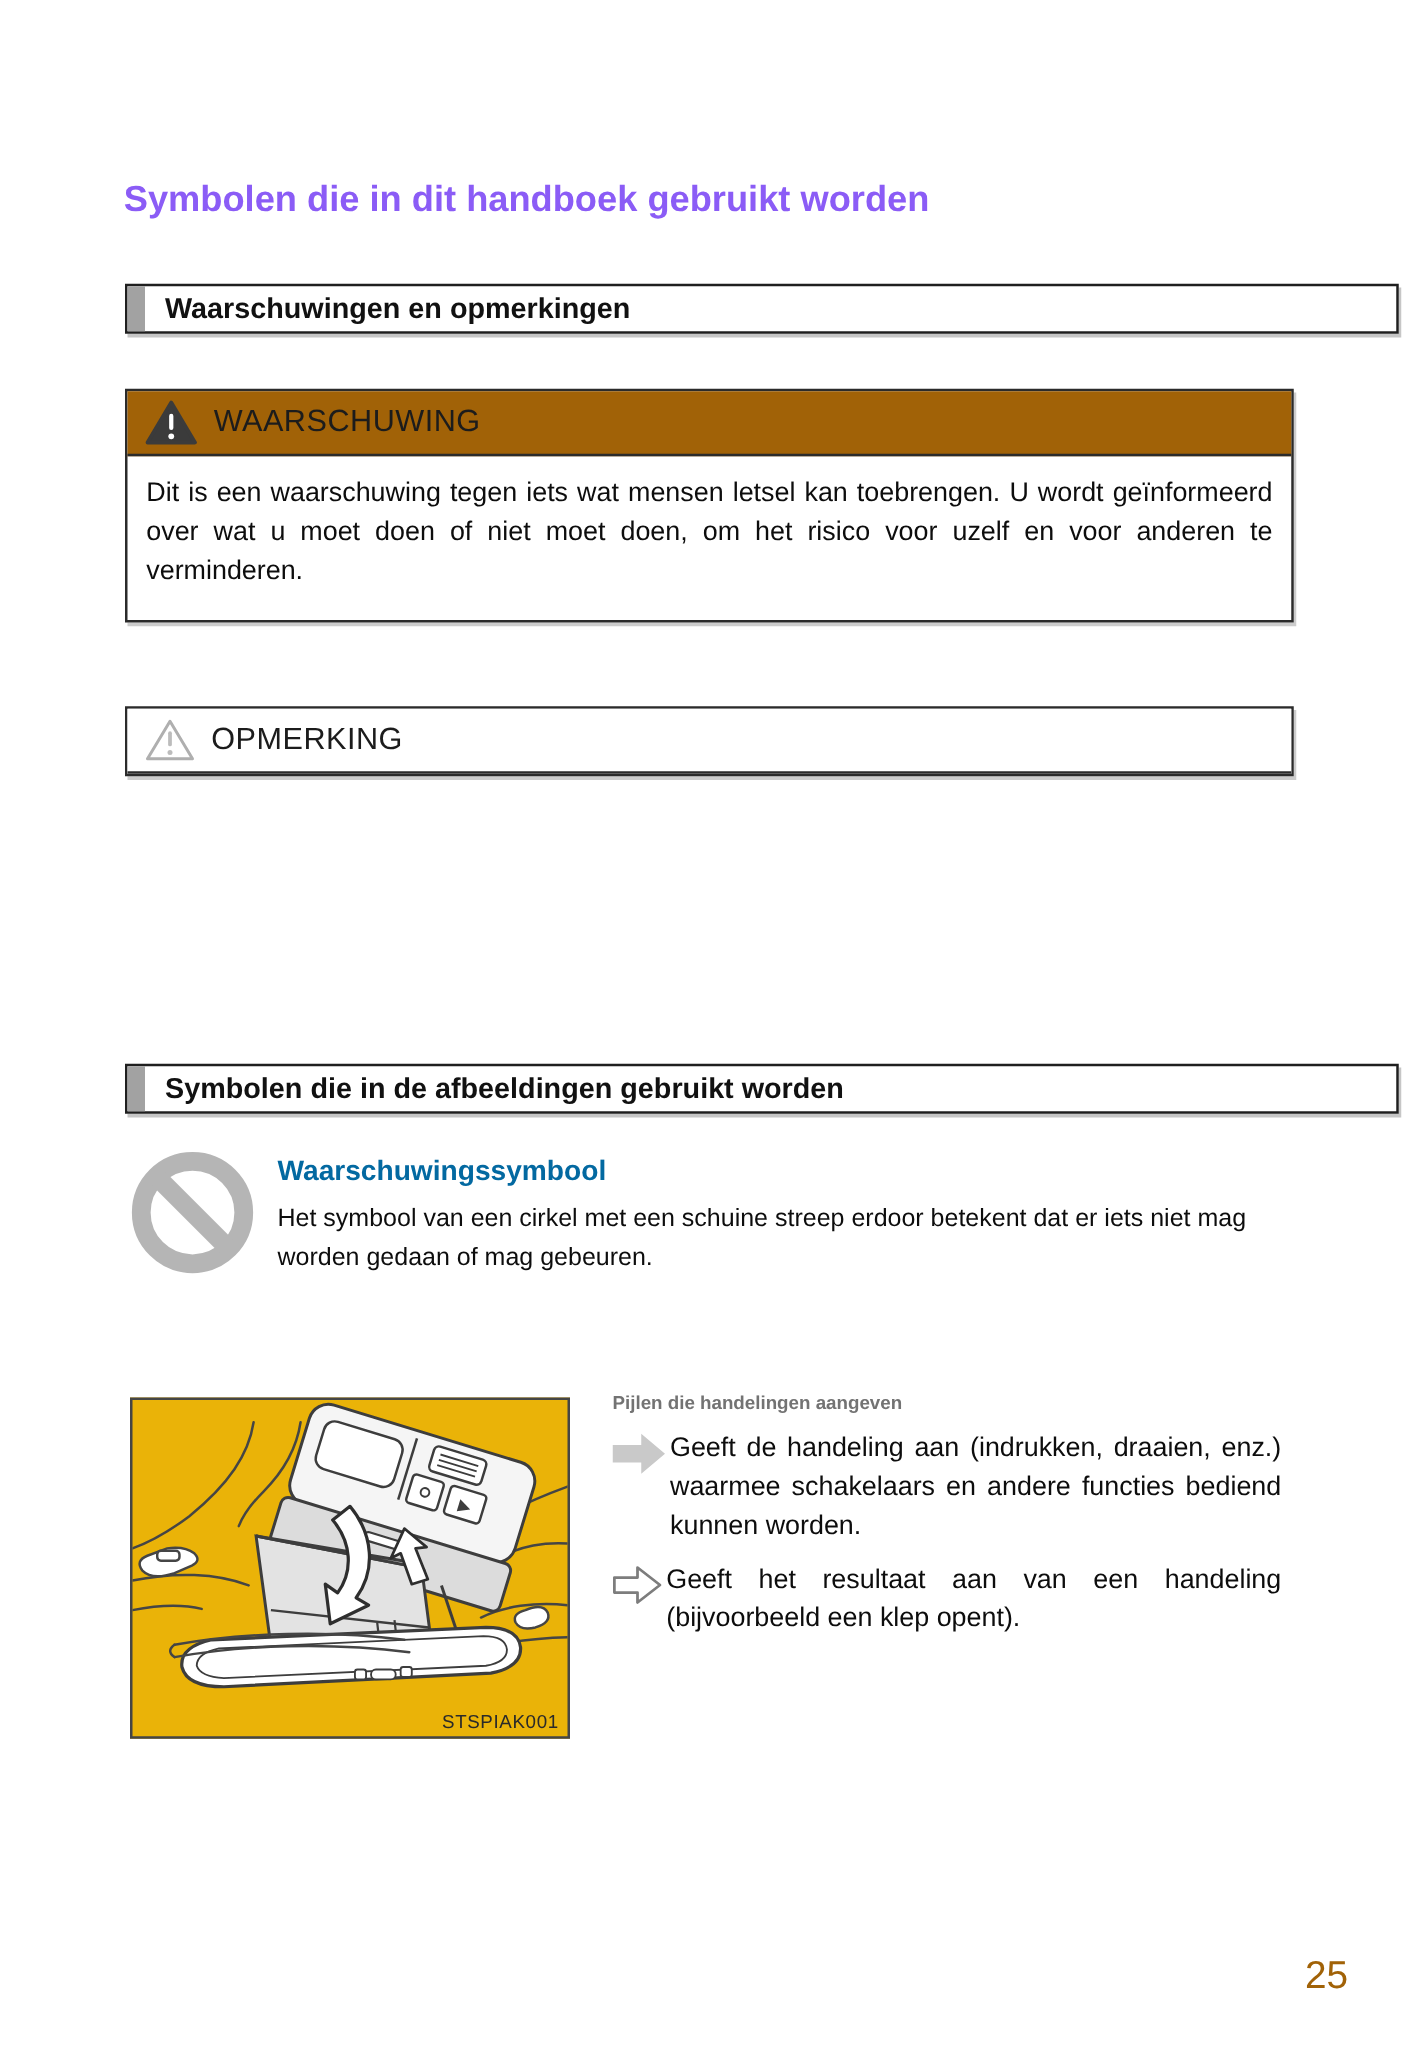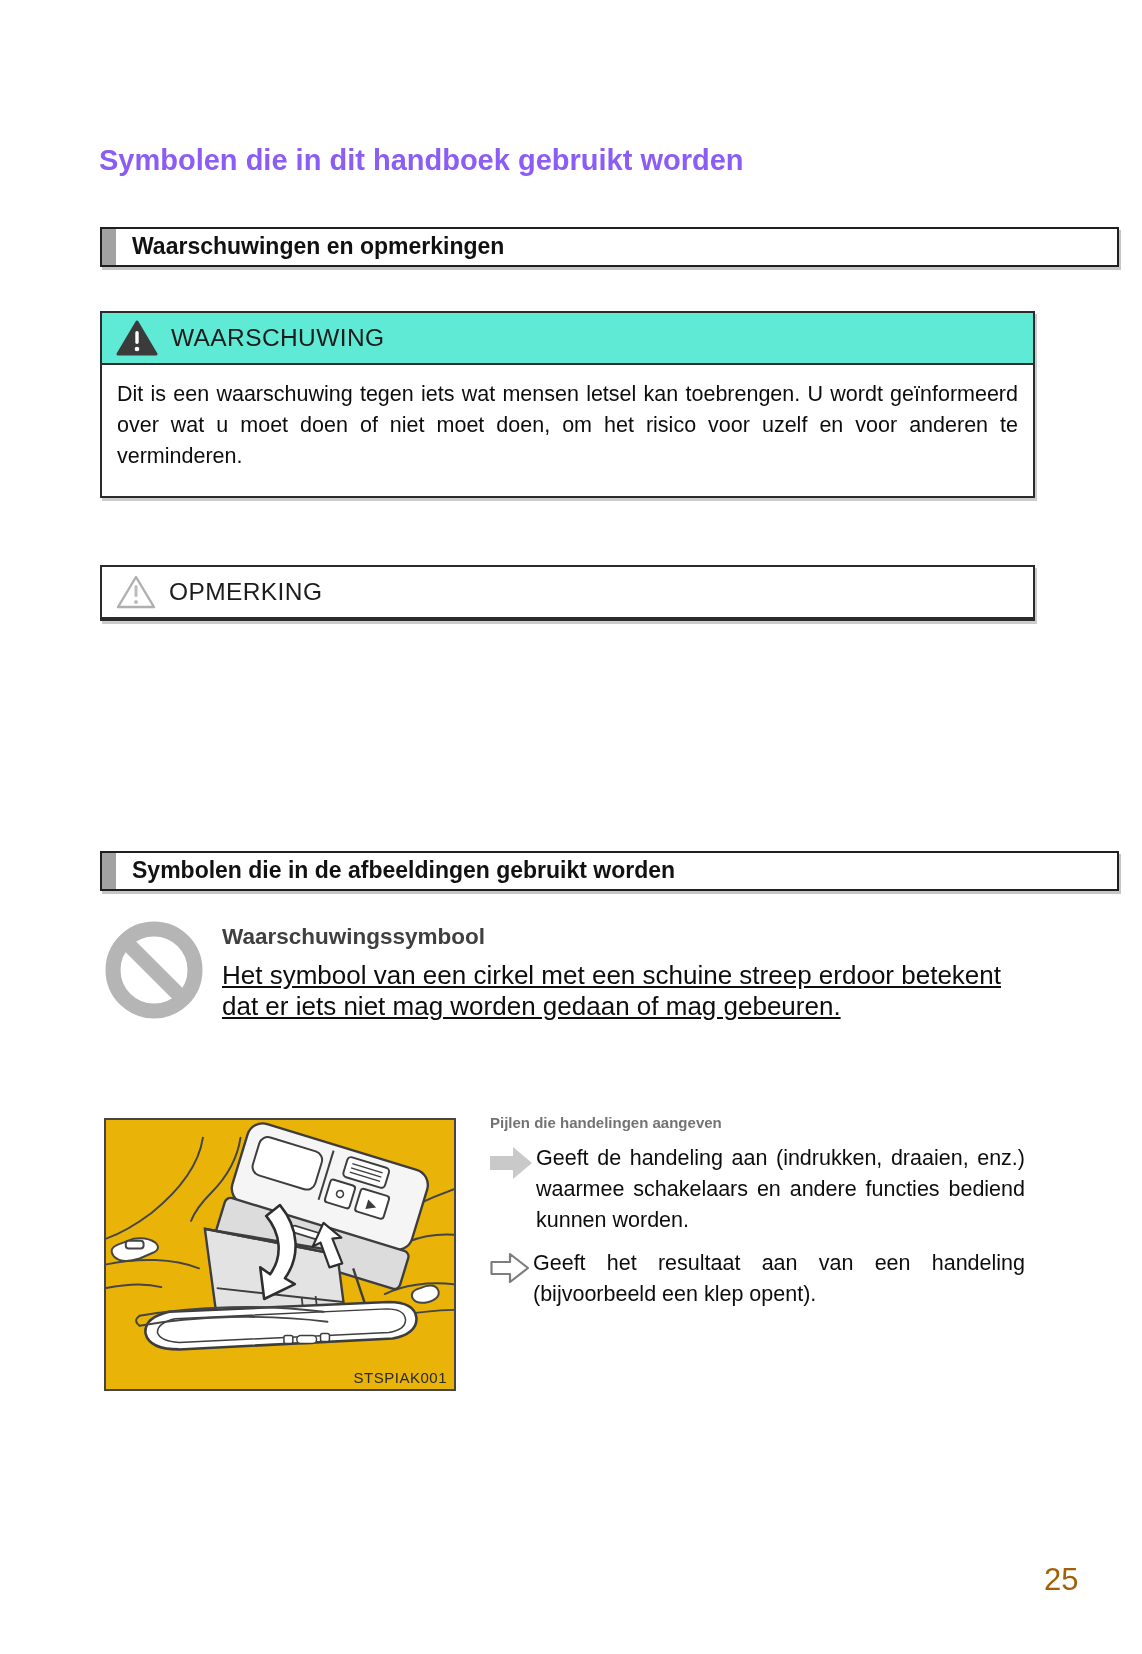--- a/index.html
+++ b/index.html
@@ -27,34 +27,34 @@
   .alert{
     position:absolute;left:100px;width:935px;background:#fff;
     border:2px solid #2b2b2b;box-shadow:2px 3px 0 #cccccc;box-sizing:border-box;
   }
   .alert-warn{top:311px;}
   .alert-note{top:565px;}
   .alert-head{
     height:50px;display:flex;align-items:center;padding-left:14px;
     border-bottom:2px solid #2b2b2b;
   }
-  .alert-warn .alert-head{background:#5eead4;}
+  .alert-warn .alert-head{background:#a16207;}
   .alert-note .alert-head{background:#ffffff;}
   .alert-title{font-size:24.5px;color:#1c1c1c;margin-left:13px;letter-spacing:0.4px;}
   .alert-body{
     padding:14px 15px 24px 15px;font-size:21.5px;line-height:31px;
     text-align:justify;color:#0d0d0d;hyphens:manual;
   }
   .tri-icon{display:block;}
   
   .symbol-row{position:absolute;left:104px;top:920px;width:933px;display:flex;}
   .prohibition-wrap{flex:none;width:100px;height:100px;}
   .symbol-text{margin-left:18px;width:792px;}
-  .symbol-title{margin:4px 0 10px 0;font-size:22.5px;font-weight:700;color:#404040;}
-  .symbol-body{margin:0;font-size:26px;line-height:31px;text-align:left;color:#0d0d0d;text-decoration:underline;}
+  .symbol-title{margin:4px 0 10px 0;font-size:22.5px;font-weight:700;color:#0369a1;}
+  .symbol-body{margin:0;font-size:20px;line-height:31px;text-align:left;color:#0d0d0d;}
   
   .figure-box{
     position:absolute;left:104px;top:1118px;width:352px;height:273px;
     border:2px solid #454545;box-sizing:border-box;background:#eab308;
   }
   .figure-box svg{display:block;width:100%;height:100%;}
   .figure-caption{
     position:absolute;right:7px;bottom:3px;font-size:15px;color:#2a2a2a;letter-spacing:0.5px;
   }
   

